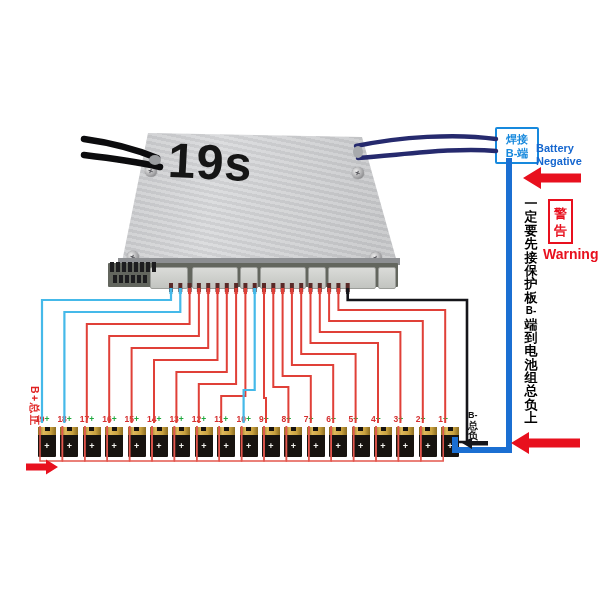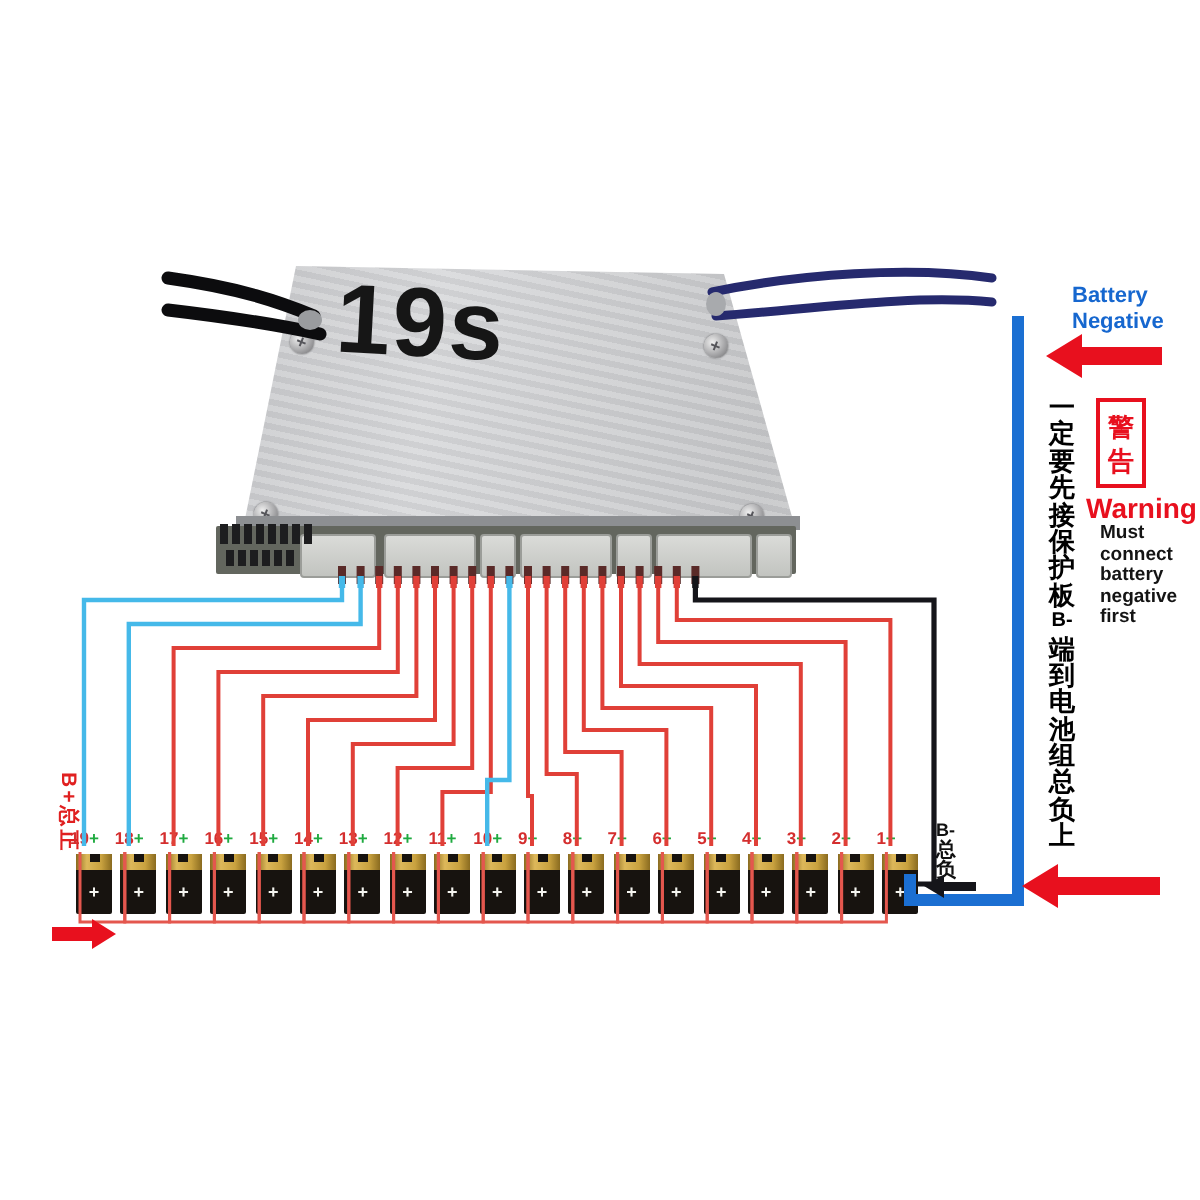--- a/index.html
+++ b/index.html
@@ -98,36 +98,33 @@
       <div class="tooth abs" style="left:146px;top:262px;height:10px"></div>
       <div class="tooth abs" style="left:152px;top:262px;height:10px"></div>
       <div class="tooth abs" style="left:113px;top:275px;height:8px"></div>
       <div class="tooth abs" style="left:119px;top:275px;height:8px"></div>
       <div class="tooth abs" style="left:125px;top:275px;height:8px"></div>
       <div class="tooth abs" style="left:131px;top:275px;height:8px"></div>
       <div class="tooth abs" style="left:137px;top:275px;height:8px"></div>
       <div class="tooth abs" style="left:143px;top:275px;height:8px"></div>
     </div>
 
+  <div id="solder-box" class="abs">
+    <span>焊接</span>
+    <span>B-端</span>
+  </div>
   <div id="batt-neg" class="abs">
     <div>Battery</div>
     <div>Negative</div>
   </div>
   <div id="warn-box" class="abs">
     <span>警</span>
     <span>告</span>
   </div>
   <div id="warn-title" class="abs">Warning</div>
-  <div id="warn-lines" class="abs">
-      <div>Must</div>
-      <div>connect</div>
-      <div>battery</div>
-      <div>negative</div>
-      <div>first</div>
-    </div>
   <div id="instr-col" class="abs">
       <div class="ch">一</div>
       <div class="ch">定</div>
       <div class="ch">要</div>
       <div class="ch">先</div>
       <div class="ch">接</div>
       <div class="ch">保</div>
       <div class="ch">护</div>
       <div class="ch">板</div>
       <div class="ch sm">B-</div>

